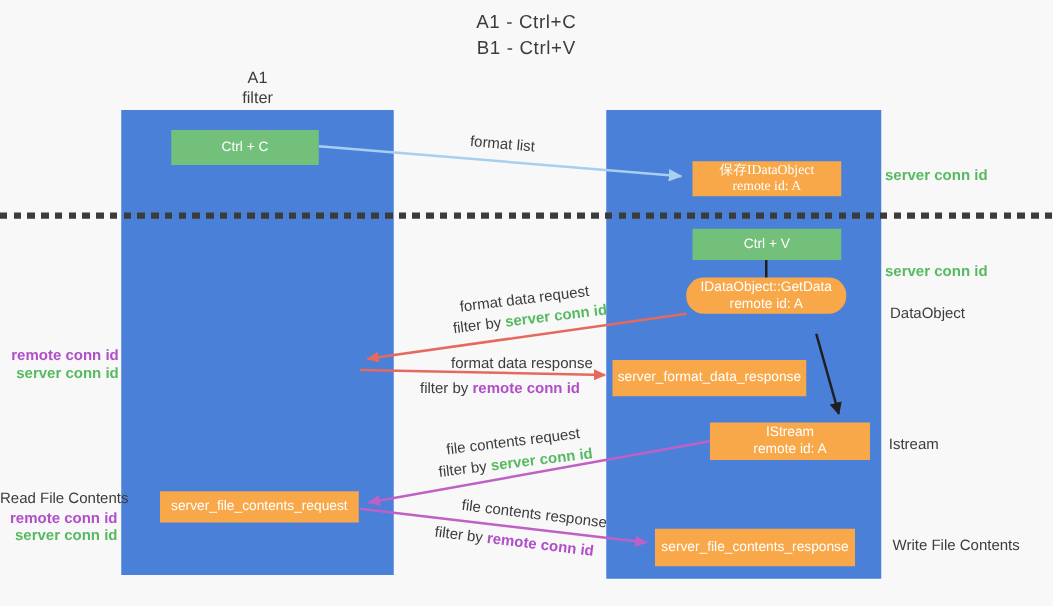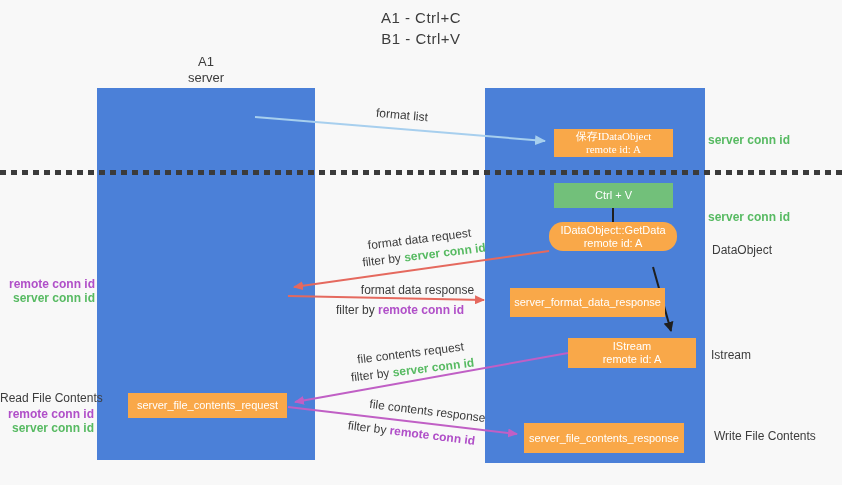--- a/index.html
+++ b/index.html
@@ -41,21 +41,21 @@
     color: #ffffff; font-size: 11px; line-height: 13px; text-align: center;
   }
   .node.green  { background: var(--box-green, #72c07a); }
   .node.orange { background: var(--box-orange, #f9a849); }
 
   .n-ctrl-c    { left: 137px; top: 104px; width: 118px; height: 28px; }
   .n-save-obj  { left: 554px; top: 129px; width: 119px; height: 28px; font-family: Liberation Serif, serif; }
   .n-ctrl-v    { left: 554px; top: 183px; width: 119px; height: 25px; }
   .n-getdata   { left: 549px; top: 222px; width: 128px; height: 29px; border-radius: 14px; }
   .n-fmt-req   { left: 131px; top: 276px; width: 156px; height: 27px; }
-  .n-fmt-resp  { left: 510px; top: 288px; width: 155px; height: 29px; }
+  .n-fmt-resp  { left: 490px; top: 288px; width: 155px; height: 29px; }
   .n-istream   { left: 568px; top: 338px; width: 128px; height: 30px; }
   .n-file-req  { left: 128px; top: 393px; width: 159px; height: 25px; align-items: center; }
   .n-file-resp { left: 524px; top: 423px; width: 160px; height: 30px; }
 
   .mid-label {
     position: absolute; font-size: 12px; color: var(--text-dark, #3c3c3c);
     text-align: center; white-space: nowrap;
   }
   .rot-up   { transform: rotate(-7deg); }
   .rot-down { transform: rotate(7deg); }
@@ -106,21 +106,21 @@
 
 <div class="canvas">
 
   <div class="title">
     <div>A1 - Ctrl+C</div>
     <div>B1 - Ctrl+V</div>
   </div>
 
   <div class="col-header left">
     <div>A1</div>
-    <div>server</div>
+    <div>filter</div>
   </div>
   <div class="col-header right">
     <div>B1</div>
   </div>
 
   <div class="column left"></div>
   <div class="column right"></div>
 
   <div class="divider"></div>
 
@@ -141,20 +141,23 @@
     </defs>
     <line class="stroke-blue" x1="255" y1="117" x2="545" y2="141" stroke-width="2" marker-end="url(#ah-blue)"></line>
     <line class="stroke-black" x1="613" y1="208" x2="613" y2="231" stroke-width="2" marker-end="url(#ah-black)"></line>
     <line class="stroke-black" x1="653" y1="267" x2="671" y2="331" stroke-width="2" marker-end="url(#ah-black)"></line>
     <line class="stroke-red" x1="549" y1="251" x2="294" y2="287" stroke-width="2" marker-end="url(#ah-red)"></line>
     <line class="stroke-red" x1="288" y1="296" x2="484" y2="300" stroke-width="2" marker-end="url(#ah-red)"></line>
     <line class="stroke-magenta" x1="568" y1="353" x2="295" y2="402" stroke-width="2" marker-end="url(#ah-magenta)"></line>
     <line class="stroke-magenta" x1="288" y1="407" x2="517" y2="434" stroke-width="2" marker-end="url(#ah-magenta)"></line>
   </svg>
 
+  <div class="node green n-ctrl-c">
+    <div>Ctrl + C</div>
+  </div>
 
   <div class="node orange n-save-obj">
     <div>保存IDataObject</div>
     <div>remote id: A</div>
   </div>
 
   <div class="node green n-ctrl-v">
     <div>Ctrl + V</div>
   </div>
 

